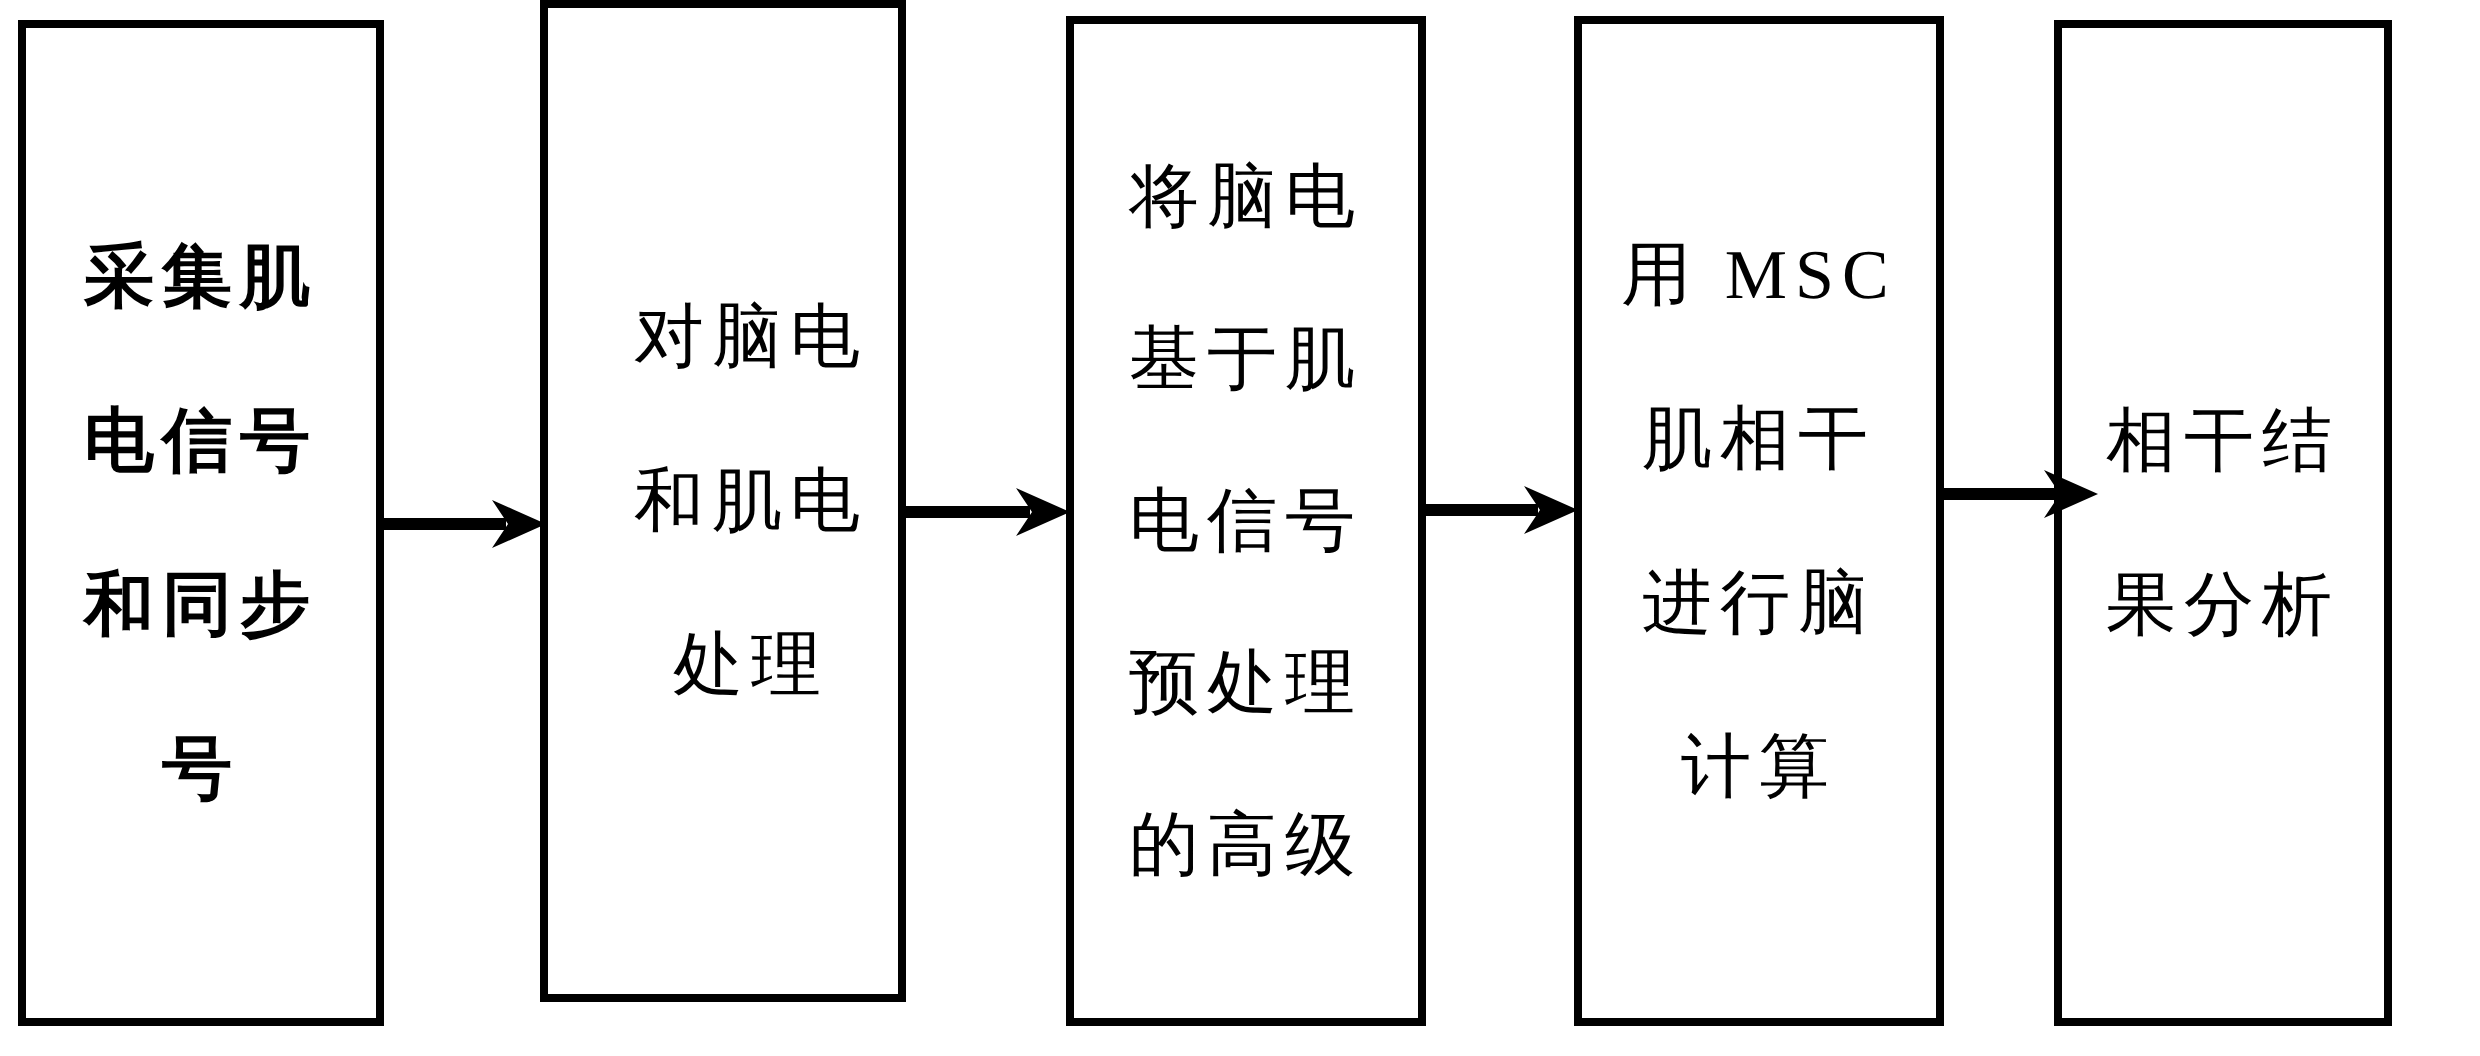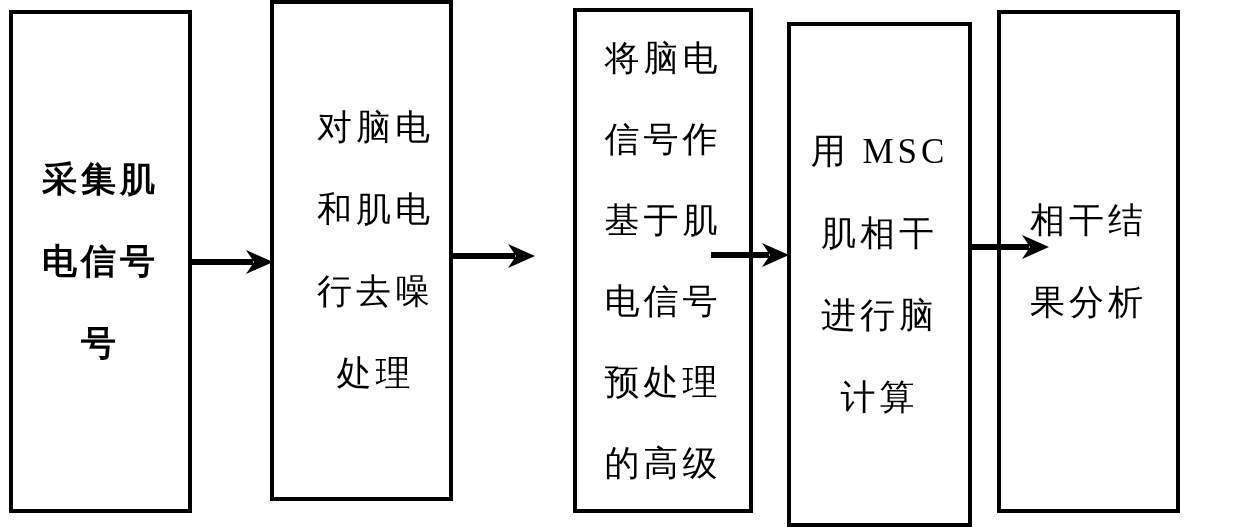--- a/index.html
+++ b/index.html
@@ -44,54 +44,53 @@
 </style>
 </head>
 <body>
 
 <div class="canvas">
 
   <div class="box" style="left:9px; top:10px; width:183px; height:503px;font-weight:bold;">
     <div class="lines">
       <div class="line">采集肌</div>
       <div class="line">电信号</div>
+      <div class="line">和同步</div>
       <div class="line">号</div>
     </div>
   </div>
 
   <div class="box" style="left:270px; top:0; width:183px; height:501px;padding-left:28px;">
     <div class="lines">
       <div class="line">对脑电</div>
       <div class="line">和肌电</div>
-      <div class="line">行去噪</div>
       <div class="line">处理</div>
     </div>
   </div>
 
-  <div class="box box3" style="left:533px; top:8px; width:180px; height:505px;margin-left:40px;">
+  <div class="box box3" style="left:533px; top:8px; width:180px; height:505px;">
     <div class="lines">
       <div class="line">将脑电</div>
-      <div class="line">信号作</div>
       <div class="line">基于肌</div>
       <div class="line">电信号</div>
       <div class="line">预处理</div>
       <div class="line">的高级</div>
     </div>
   </div>
 
-  <div class="box" style="left:787px; top:8px; width:185px; height:505px;margin-top:14px;">
+  <div class="box" style="left:787px; top:8px; width:185px; height:505px;">
     <div class="lines">
       <div class="line">用 MSC</div>
       <div class="line">肌相干</div>
       <div class="line">进行脑</div>
       <div class="line">计算</div>
     </div>
   </div>
 
-  <div class="box" style="left:997px; top:10px; width:183px; height:503px;">
+  <div class="box" style="left:1027px; top:10px; width:169px; height:503px;">
     <div class="lines">
       <div class="line">相干结</div>
       <div class="line">果分析</div>
     </div>
   </div>
 
   <svg class="arrow" style="left:189px; top:248px;" width="84" height="28" viewBox="0 0 84 28">
     <line x1="0" y1="14" x2="64" y2="14" stroke-width="6" stroke="#000000"></line>
     <polygon points="57,2 84,14 57,26 65,14" fill="#000000"></polygon>
   </svg>

